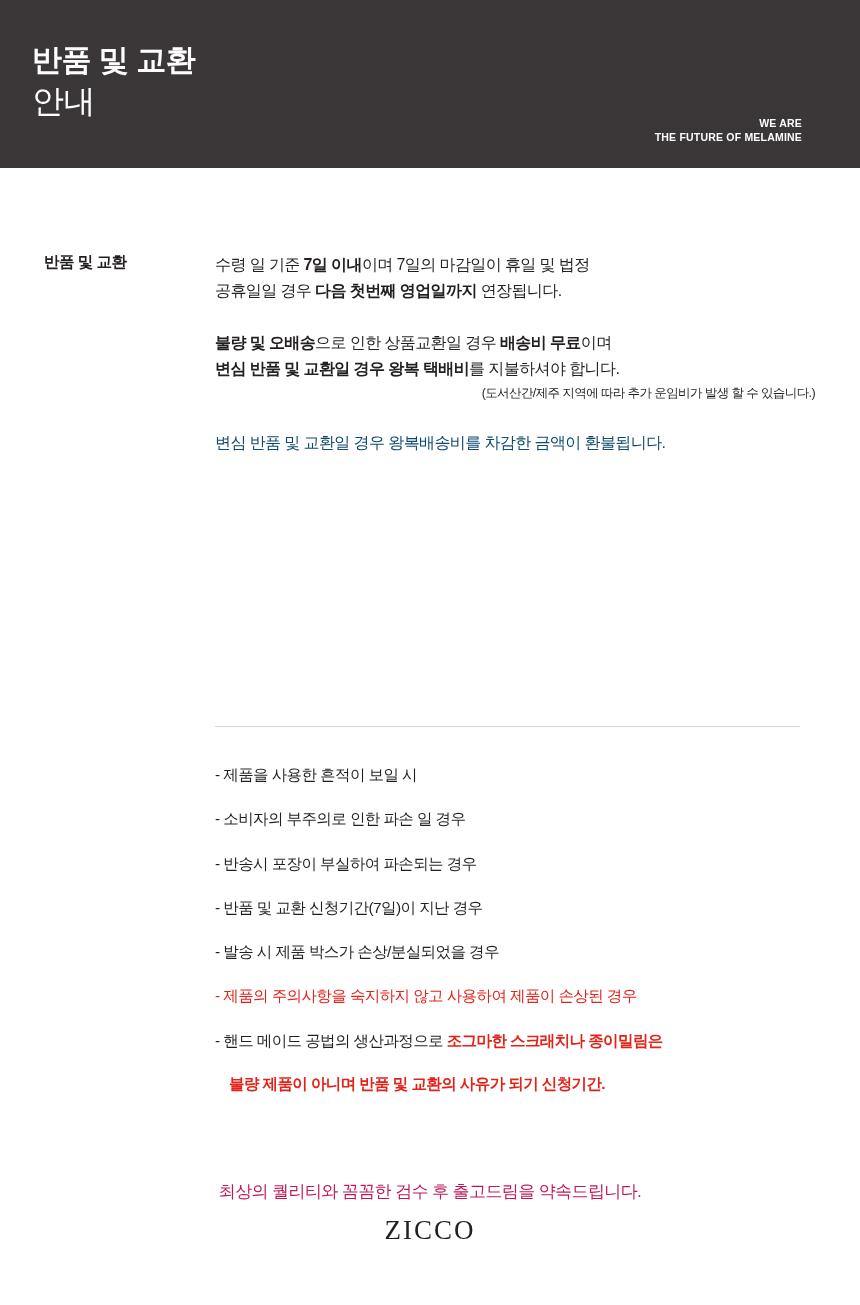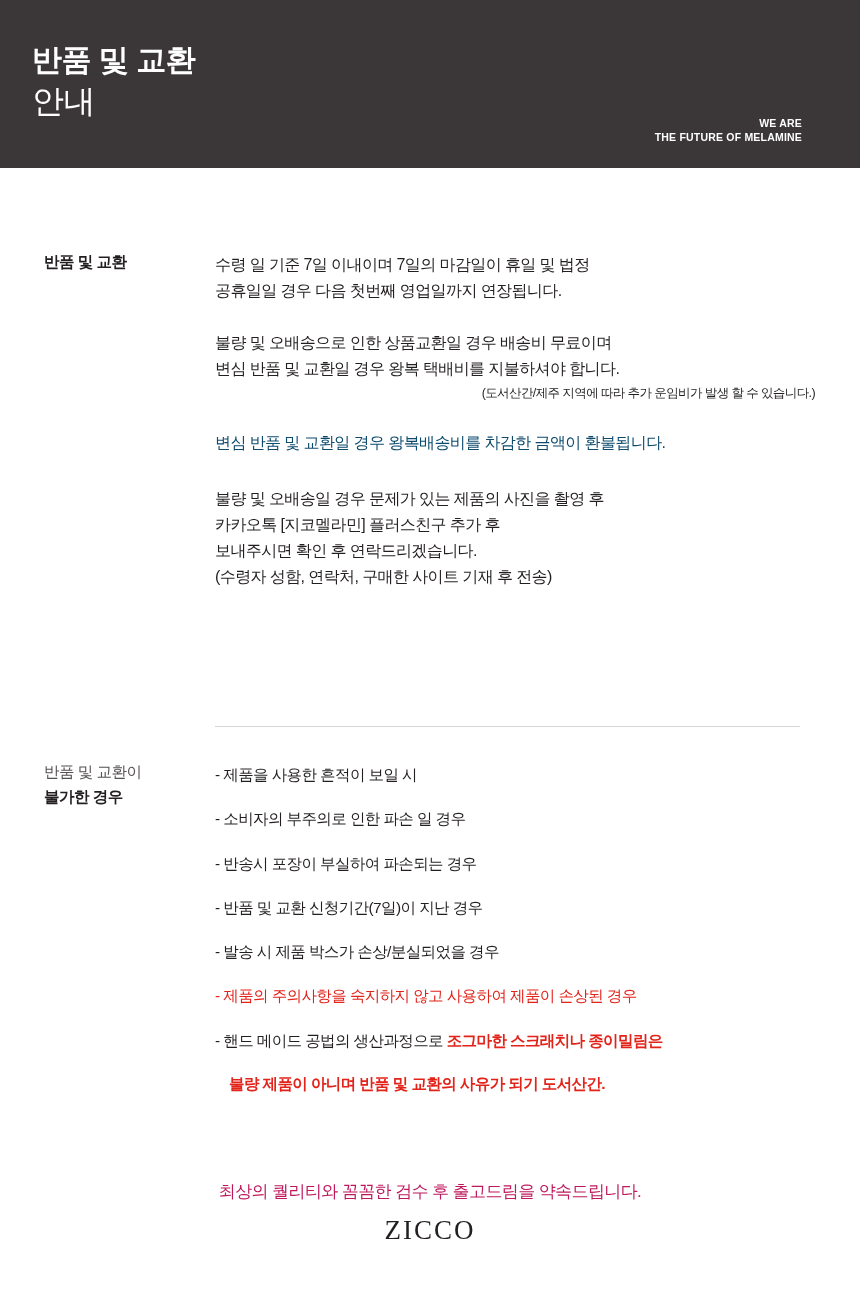--- a/index.html
+++ b/index.html
@@ -92,21 +92,21 @@
     color: #231f20;
     margin: 0;
   }
   .para.small {
     font-size: 12.5px;
     line-height: 1.5;
   }
   .para.red {
     color: #0c4a6e;
   }
-  .b { font-weight: normal; }
+  .b { font-weight: bold; }
   .red { color: #e2231a; }
 
   .divider {
     position: absolute;
     left: 215px;
     width: 585px;
     height: 1px;
     background: #d7d4d5;
   }
 
@@ -170,45 +170,35 @@
 
     <p class="para" style="margin-top:26px;">
       <span class="b">불량 및 오배송</span><span>으로 인한 상품교환일 경우 </span><span class="b">배송비 무료</span><span>이며</span><br>
       <span class="b">변심 반품 및 교환일 경우 </span><span class="b">왕복 택배비</span><span>를 지불하셔야 합니다.</span>
     </p>
 
     <p class="para small" style="margin-top:2px;text-align:right;">(도서산간/제주 지역에 따라 추가 운임비가 발생 할 수 있습니다.)</p>
 
     <p class="para red" style="margin-top:28px;">변심 반품 및 교환일 경우 왕복배송비를 차감한 금액이 환불됩니다.</p>
 
-    <p class="para" style="margin-top:30px;">
-      <span>불량 및 오배송일 경우 문제가 있는 제품의 사진을 촬영 후</span><br>
-      <span>카카오톡 [지코멜라민] 플러스친구 추가 후</span><br>
-      <span>보내주시면 확인 후 연락드리겠습니다.</span><br>
-      <span>(수령자 성함, 연락처, 구매한 사이트 기재 후 전송)</span>
-    </p>
   </div>
 
   <div class="divider" style="top:726px;"></div>
 
-  <div class="sec-label two-line" style="left:44px; top:762px;">
-    <span class="lbl-line1">반품 및 교환이</span>
-    <span class="lbl-line2">불가한 경우</span>
-  </div>
 
   <div class="body-col" style="top:763px;">
     <p class="bullet" style="margin-top:0;">- 제품을 사용한 흔적이 보일 시</p>
     <p class="bullet" style="margin-top:21px;">- 소비자의 부주의로 인한 파손 일 경우</p>
     <p class="bullet" style="margin-top:21px;">- 반송시 포장이 부실하여 파손되는 경우</p>
     <p class="bullet" style="margin-top:21px;">- 반품 및 교환 신청기간(7일)이 지난 경우</p>
     <p class="bullet" style="margin-top:21px;">- 발송 시 제품 박스가 손상/분실되었을 경우</p>
     <p class="bullet red" style="margin-top:21px;">- 제품의 주의사항을 숙지하지 않고 사용하여 제품이 손상된 경우</p>
 
     <p class="bullet" style="margin-top:21px;">
       <span>- 핸드 메이드 공법의 생산과정으로 </span><span class="redbold">조그마한 스크래치나 종이밀림은</span>
     </p>
-    <p class="bullet indent" style="margin-top:20px;">불량 제품이 아니며   반품 및 교환의 사유가 되기 도서산간.</p>
+    <p class="bullet indent" style="margin-top:20px;">불량 제품이 아니며   반품 및 교환의 사유가 되기 신청기간.</p>
   </div>
 
   <div class="closing" style="top:1180px;">최상의 퀄리티와 꼼꼼한 검수 후 출고드림을 약속드립니다.</div>
   <div class="brand" style="top:1215px;">ZICCO</div>
 
 </div>
 
 </body></html>

